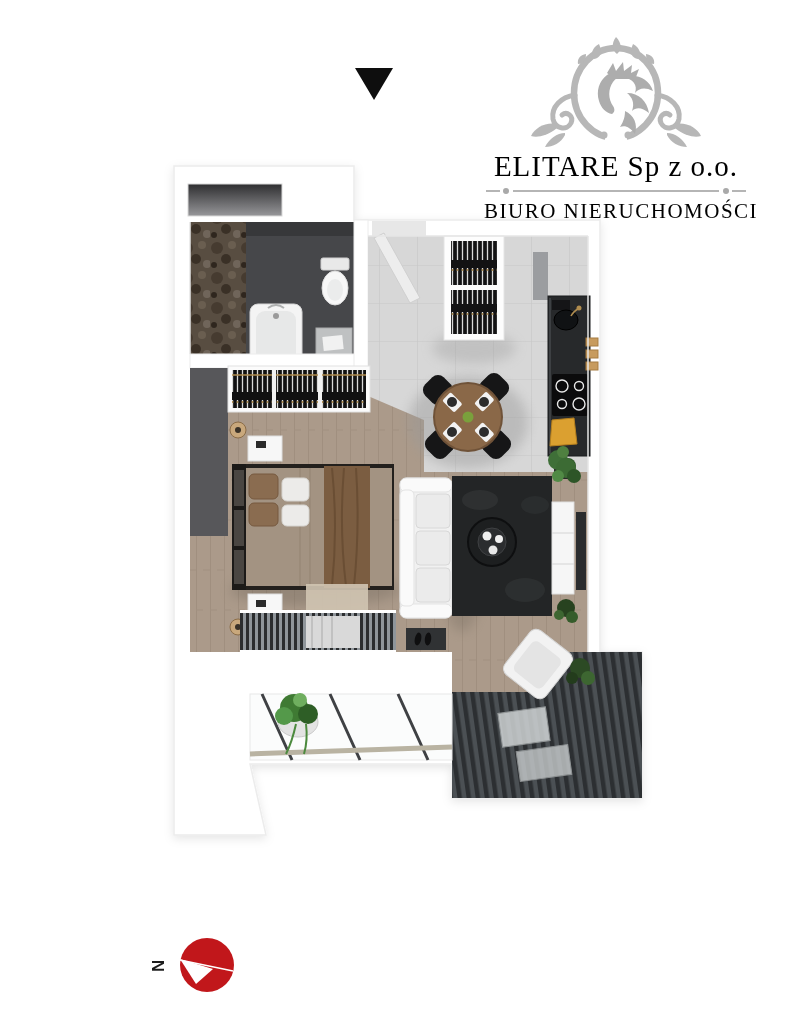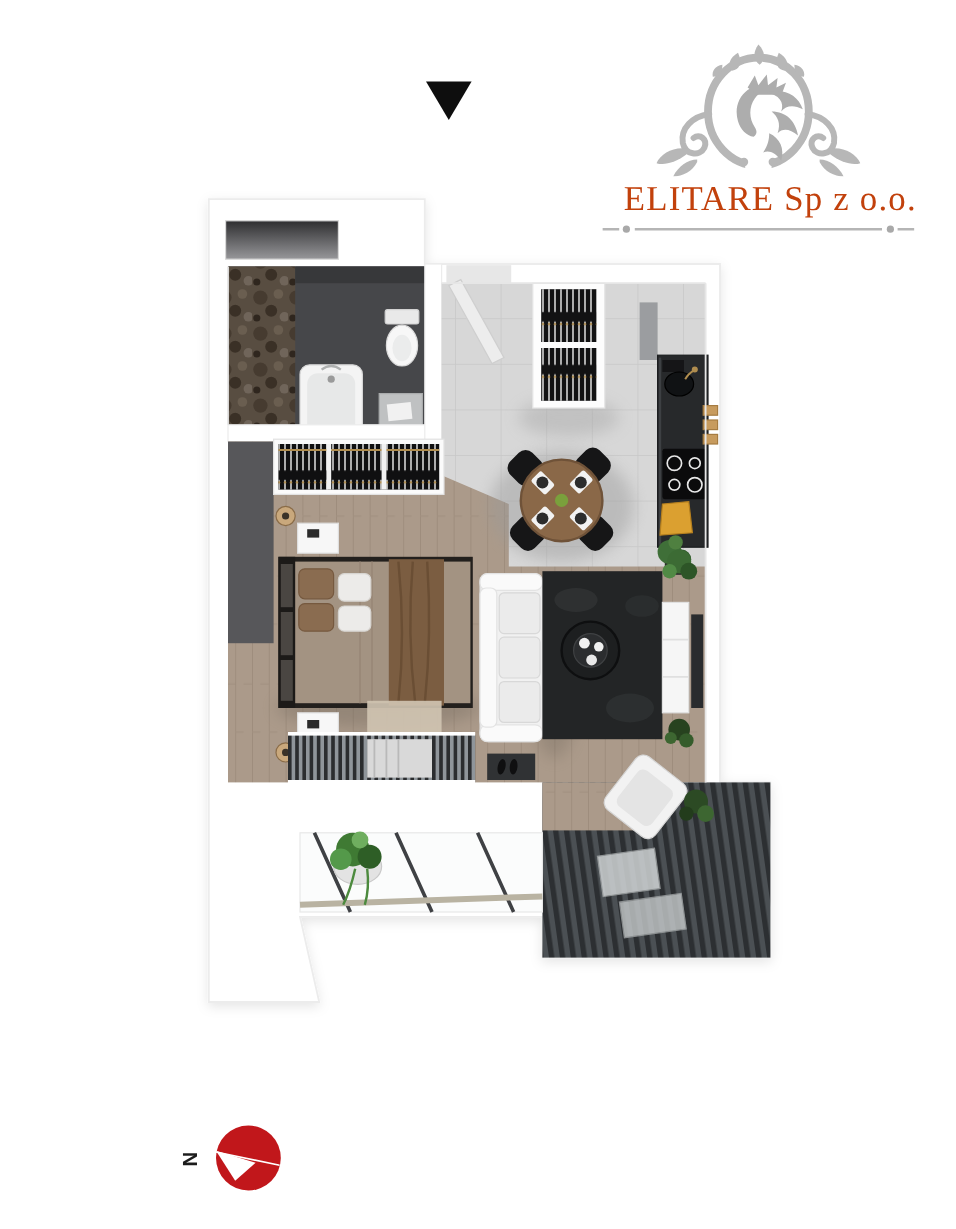--- a/index.html
+++ b/index.html
@@ -6,21 +6,21 @@
   body{width:797px;height:1024px;background:#ffffff;position:relative;overflow:hidden;
        font-family:"Liberation Serif", serif;}
   .canvas{position:absolute;inset:0;width:797px;height:1024px;}
 
   
   .down-triangle{position:absolute;left:355px;top:68px;width:0;height:0;
     border-left:19px solid transparent;border-right:19px solid transparent;
     border-top:32px solid #0e0e0e;}
 
   
-  .logo{position:absolute;left:500px;top:33px;width:264px;text-align:right;color:#c2410c;}
+  .logo{position:absolute;left:484px;top:33px;width:264px;text-align:center;color:#000000;}
   .logo .crest{display:block;margin:0 auto;}
   .logo .company{font-size:29px;letter-spacing:1px;line-height:1.05;margin-top:4px;white-space:nowrap;}
   .logo .divider{display:block;margin:4px auto 2px auto;}
   .logo .tagline{font-size:21px;letter-spacing:1.5px;white-space:nowrap;}
 
   
   .plan{position:absolute;left:0;top:0;}
 
   
   .compass{position:absolute;left:146px;top:928px;}
@@ -353,20 +353,21 @@
     <div class="company">ELITARE Sp z o.o.</div>
     <svg class="divider" width="260" height="12" viewBox="0 0 260 12">
       <g stroke="#b5b5b5" stroke-width="2">
         <line x1="0" y1="6" x2="14" y2="6"></line>
         <line x1="27" y1="6" x2="233" y2="6"></line>
         <line x1="246" y1="6" x2="260" y2="6"></line>
       </g>
       <circle cx="20" cy="6" r="3" fill="#a9a9a9"></circle>
       <circle cx="240" cy="6" r="3" fill="#a9a9a9"></circle>
     </svg>
+    <div class="tagline">BIURO NIERUCHOMOŚCI</div>
   </div>
 
   <svg class="compass" width="104" height="84" viewBox="146 928 104 84">
     <circle cx="207" cy="965" r="27" fill="#c1171b"></circle>
     <polygon points="180,959 213,969 196,984" fill="#ffffff"></polygon>
     <line x1="180" y1="960" x2="233" y2="971" stroke="#ffffff" stroke-width="1.4"></line>
     <text transform="translate(164,972) rotate(-90)" font-family="Liberation Sans, sans-serif" font-size="17" font-weight="700" fill="#1c1c1c">N</text>
   </svg>
 
 </div>

